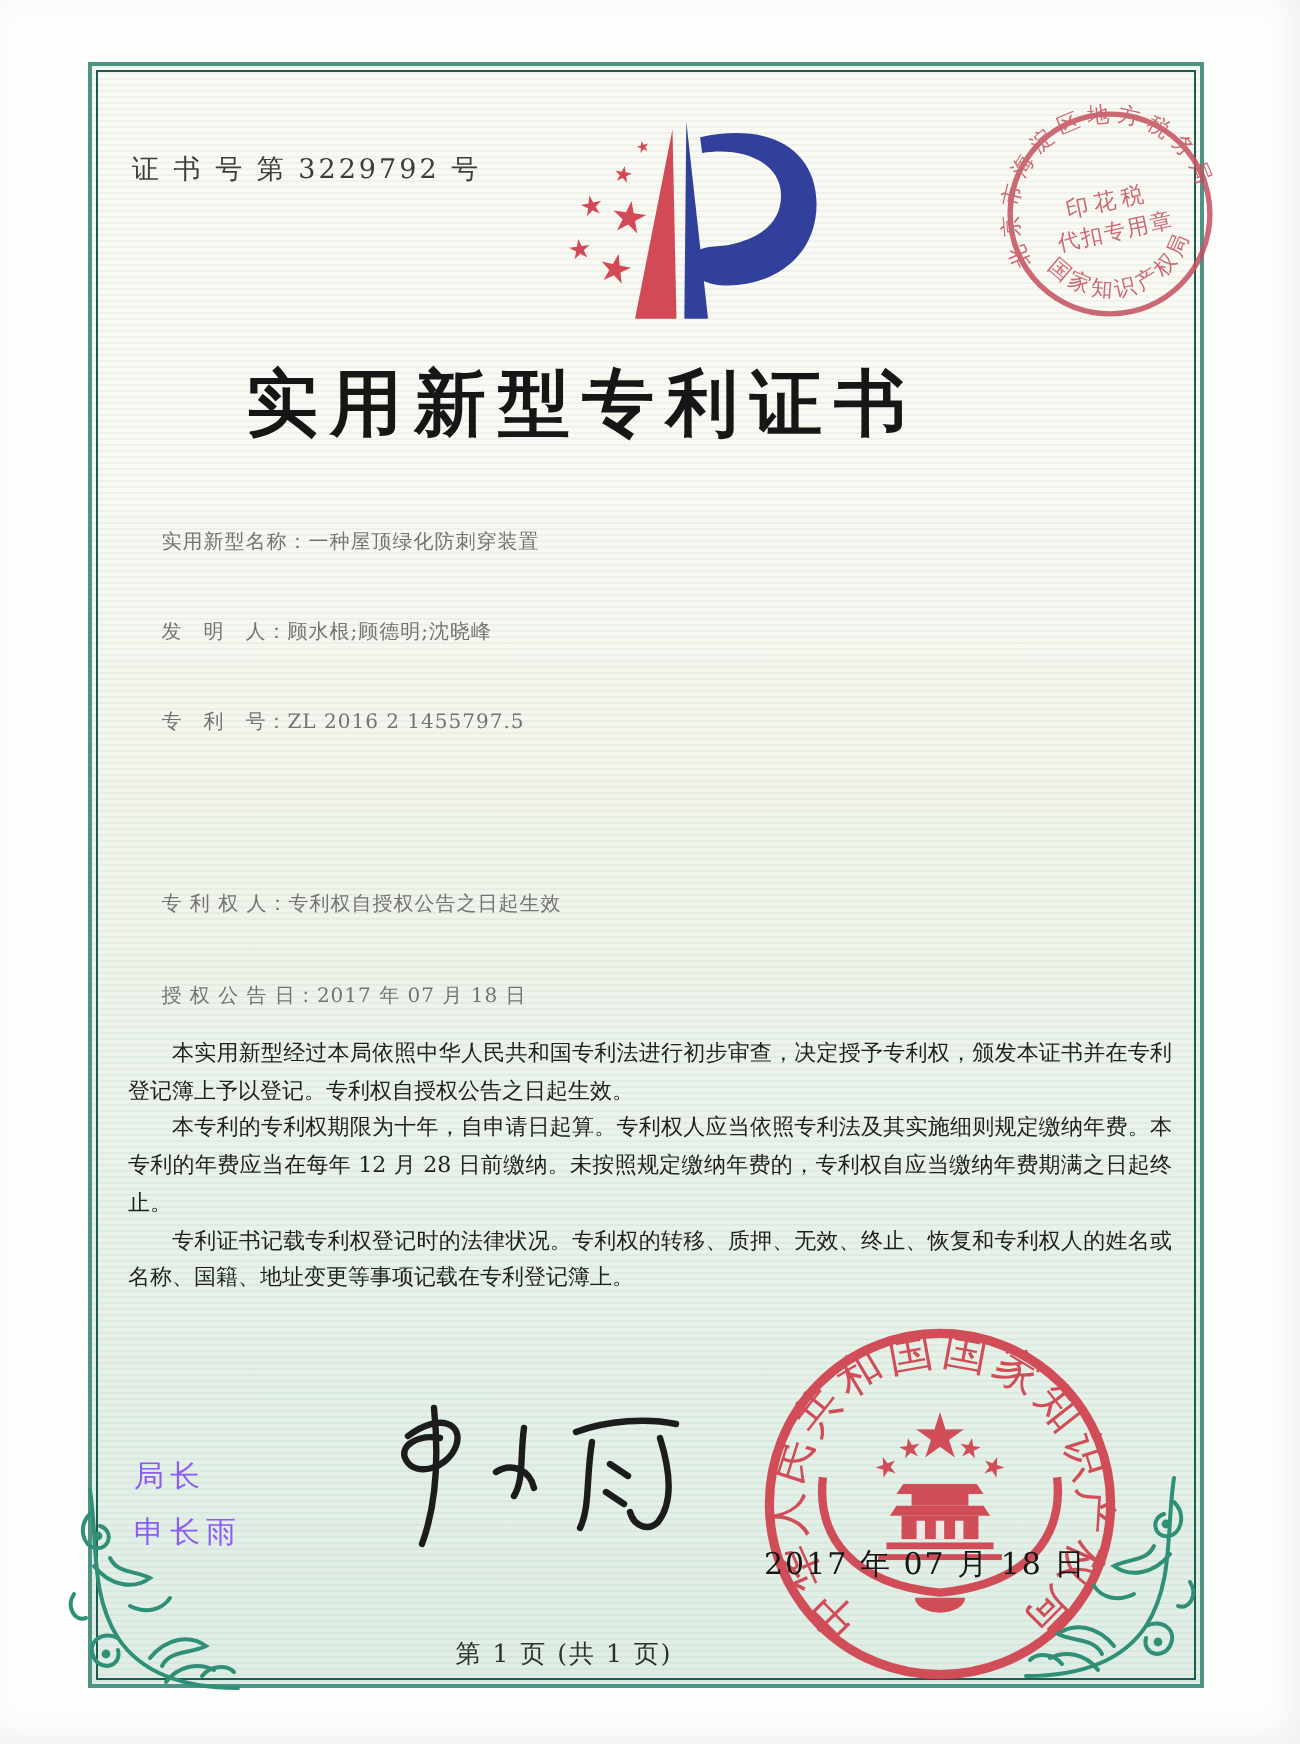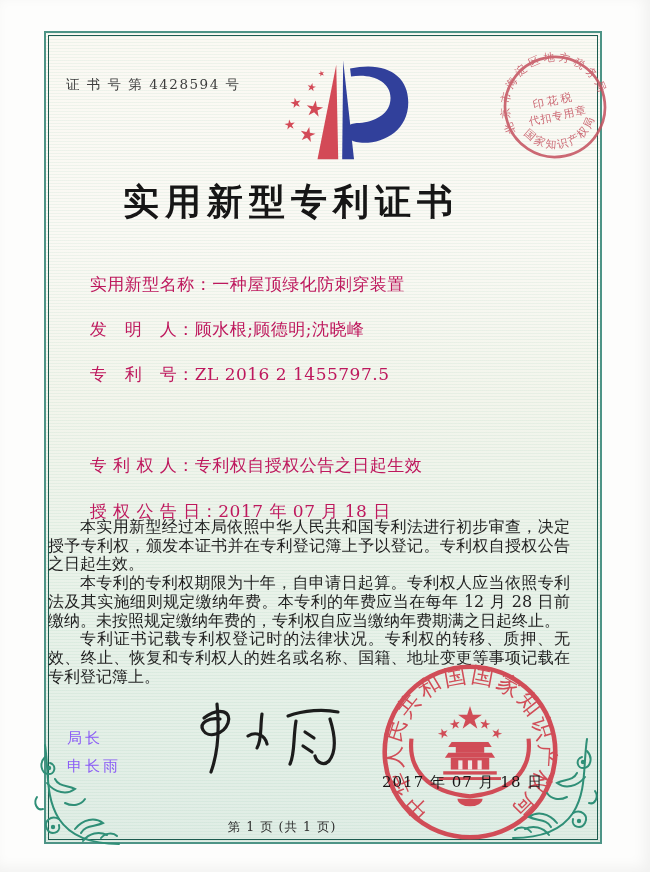--- a/index.html
+++ b/index.html
@@ -17,42 +17,42 @@
       repeating-linear-gradient(180deg, rgba(120,185,155,0.10) 0px, rgba(120,185,155,0.10) 1px, rgba(255,255,255,0) 1px, rgba(255,255,255,0) 3px),
       linear-gradient(180deg,#fbf9f3 0%,#faf9f4 25%,#f3f5ec 45%,#e9f2e9 70%,#e0ede5 100%);
   }
   .frame::before{
     content:"";position:absolute;inset:2px;border:1px solid #1c5b4f;pointer-events:none;
   }
   .abs{position:absolute;}
   .cert-no{left:66px;top:76px;font-size:13.5px;letter-spacing:1.5px;color:#3d3d3d;white-space:pre;}
   .title{left:44px;top:178px;width:494px;text-align:center;font-size:36px;letter-spacing:6px;
          font-weight:600;color:#161616;}
-  .field-row{left:66px;font-size:17px;color:#be185d;white-space:pre;letter-spacing:0.5px;}
+  .field-row{left:66px;font-size:10px;color:#737373;white-space:pre;letter-spacing:0.5px;}
   .f1{top:253px}.f2{top:298px}.f3{top:343px}.f4{top:389px}.f5{top:434px}.f6{top:480px}
-  .paras{left:48px;top:518px;width:522px;font-size:16px;line-height:18.7px;
+  .paras{left:64px;top:518px;width:522px;font-size:11px;line-height:18.7px;
          text-align:justify;color:#1f1f1f;}
   .paras p{margin:0;text-indent:2em;}
   .signer{left:67px;top:724px;font-size:15px;line-height:28px;letter-spacing:3px;color:#8b5cf6;}
   .signature{left:178px;top:694px;width:175px;height:88px;}
   .seal{left:378px;top:660px;width:184px;height:184px;opacity:.93;}
   .seal-date{left:382px;top:773px;font-size:15px;letter-spacing:1px;color:#161616;white-space:pre;}
   .footer{left:44px;top:819px;width:476px;text-align:center;font-size:12.5px;letter-spacing:1px;color:#2e2e2e;}
   .logo{left:281px;top:56px;width:148px;height:112px;}
   .stamp{left:496px;top:48px;width:118px;height:118px;transform:rotate(-12deg);opacity:.85;}
   .fl-bl{left:31px;top:743px;width:90px;height:106px;}
   .fl-br{left:511px;top:733px;width:90px;height:114px;transform:scaleX(-1);}
 </style>
 </head>
 <body>
 
 <div class="page">
   <div class="frame"></div>
 
-  <div class="abs cert-no">证 书 号 第 4428594 号</div>
+  <div class="abs cert-no">证 书 号 第 3229792 号</div>
 
   <svg class="abs logo" viewBox="0 0 150 112">
     <defs>
       <path id="star1" d="M0,-10 L2.23,-3.07 L9.51,-3.09 L3.61,1.17 L5.88,8.09 L0,3.8 L-5.88,8.09 L-3.61,1.17 L-9.51,-3.09 L-2.23,-3.07 Z"></path>
     </defs>
     <g fill="#d34a57">
       <use href="#star1" transform="translate(41,17) scale(0.32) rotate(-15)"></use>
       <use href="#star1" transform="translate(31,31) scale(0.45) rotate(10)"></use>
       <use href="#star1" transform="translate(15,47) scale(0.55) rotate(-12)"></use>
       <use href="#star1" transform="translate(34,53) scale(0.88) rotate(8)"></use>

